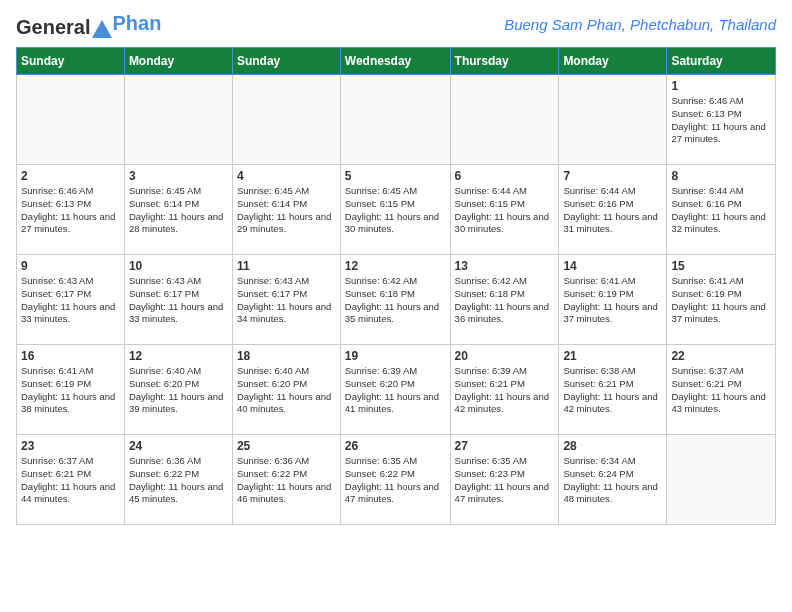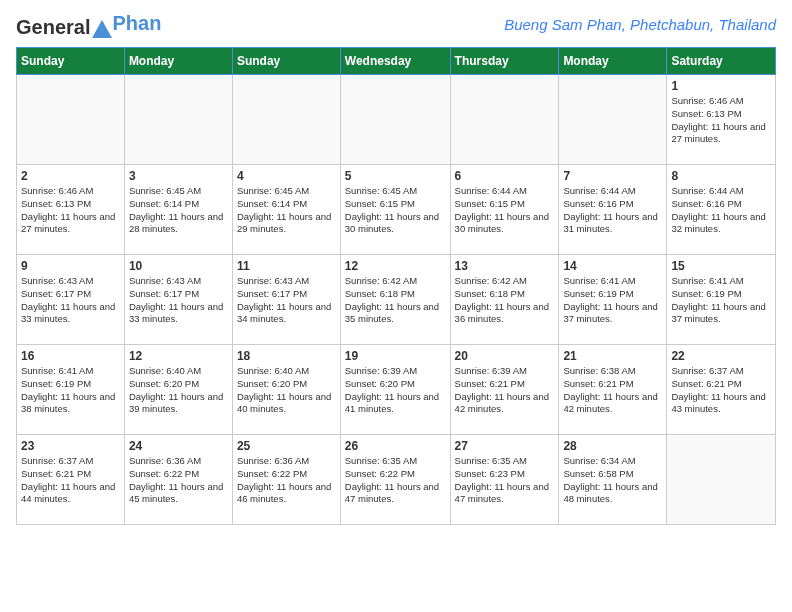--- a/index.html
+++ b/index.html
@@ -275,19 +275,19 @@
         </td>
         <td>
           <span class="day-num">27</span>
           <div class="day-info" style="white-space: pre-line;">Sunrise: 6:35 AM
 Sunset: 6:23 PM
 Daylight: 11 hours and 47 minutes.</div>
         </td>
         <td>
           <span class="day-num">28</span>
           <div class="day-info" style="white-space: pre-line;">Sunrise: 6:34 AM
-Sunset: 6:58 PM
+Sunset: 6:24 PM
 Daylight: 11 hours and 48 minutes.</div>
         </td>
         <td class="empty-cell"></td>
       </tr>
     </tbody>
 </table>
 
 </body></html>

